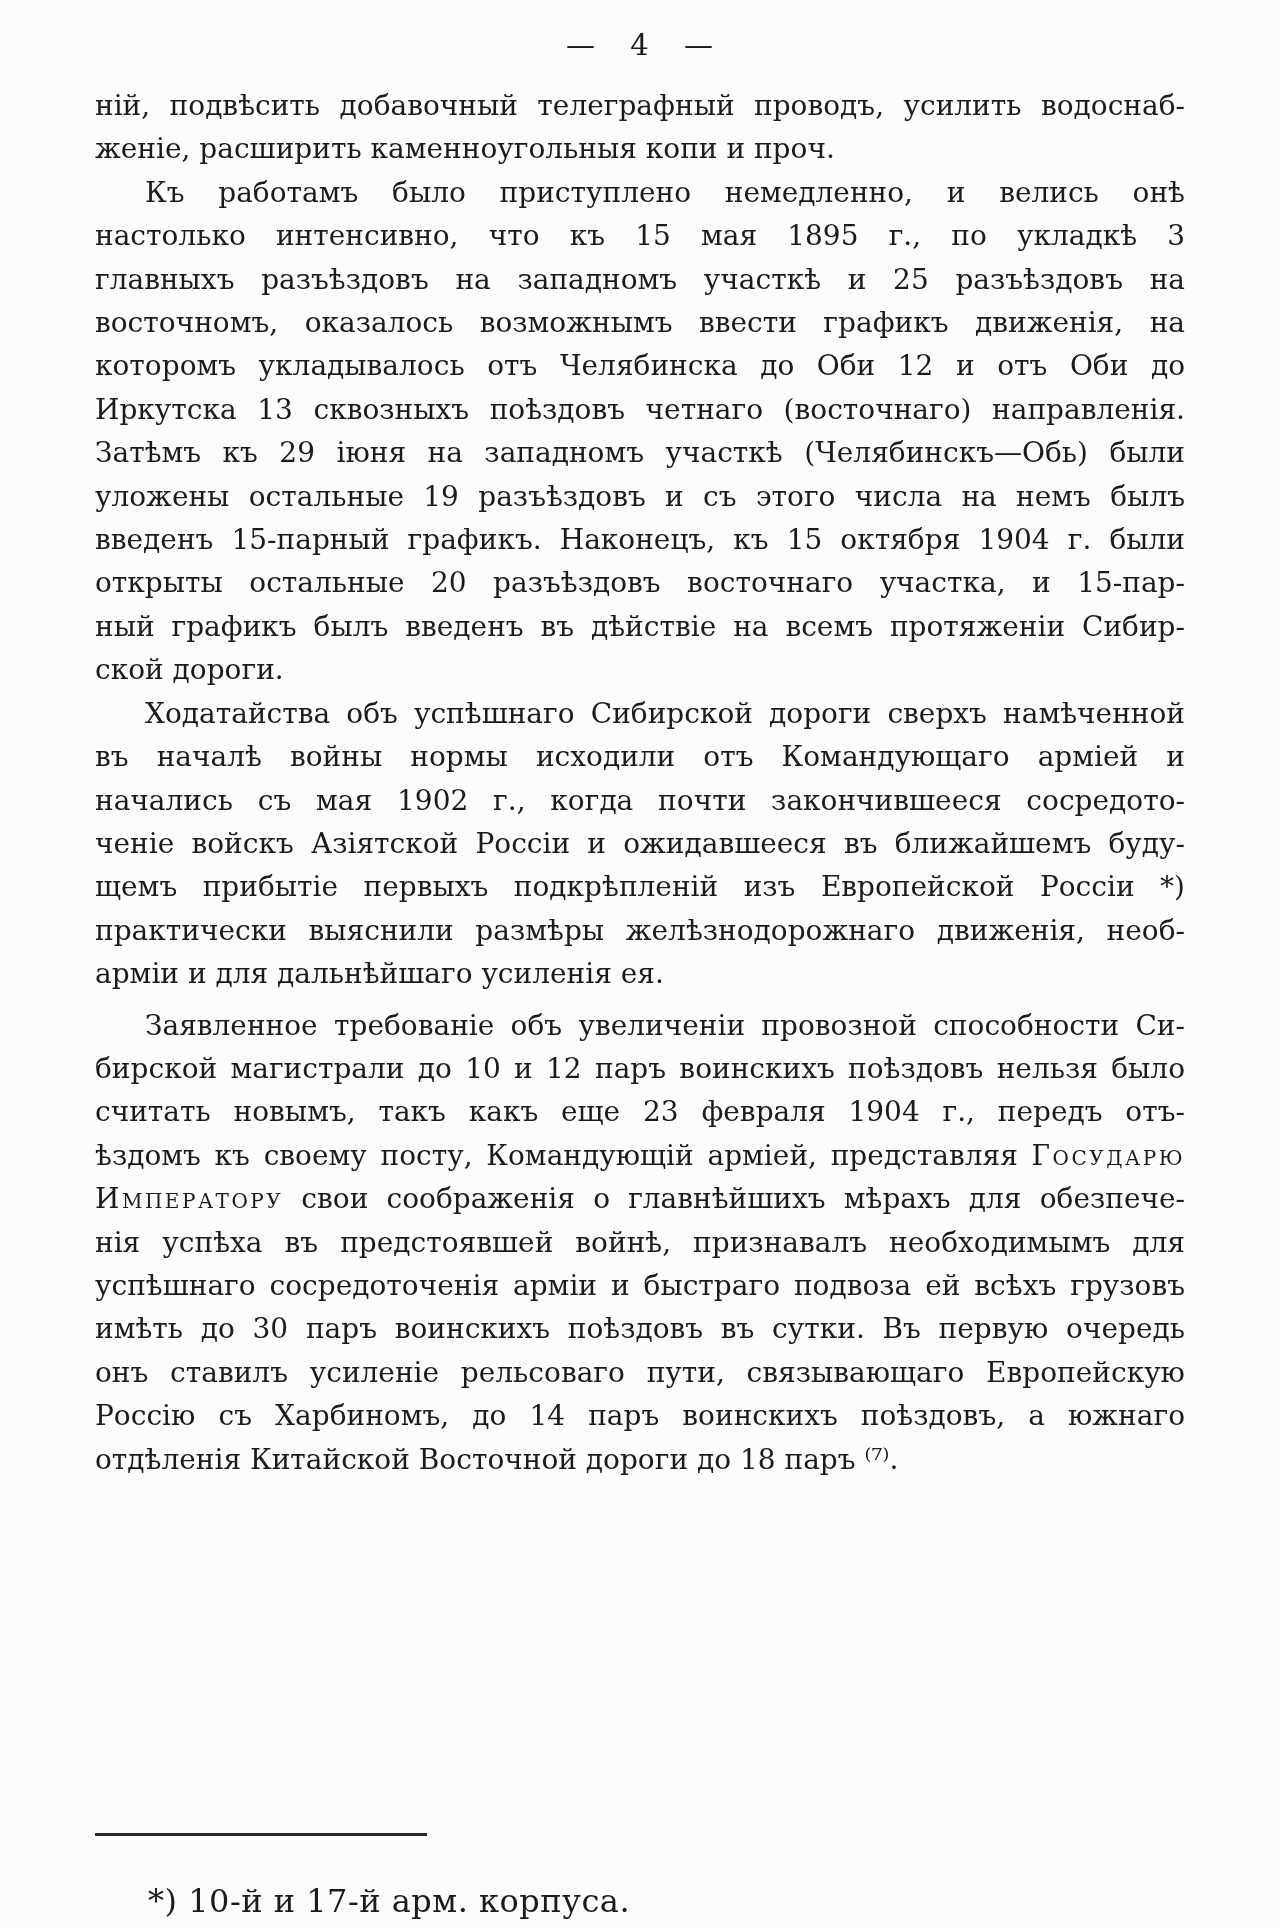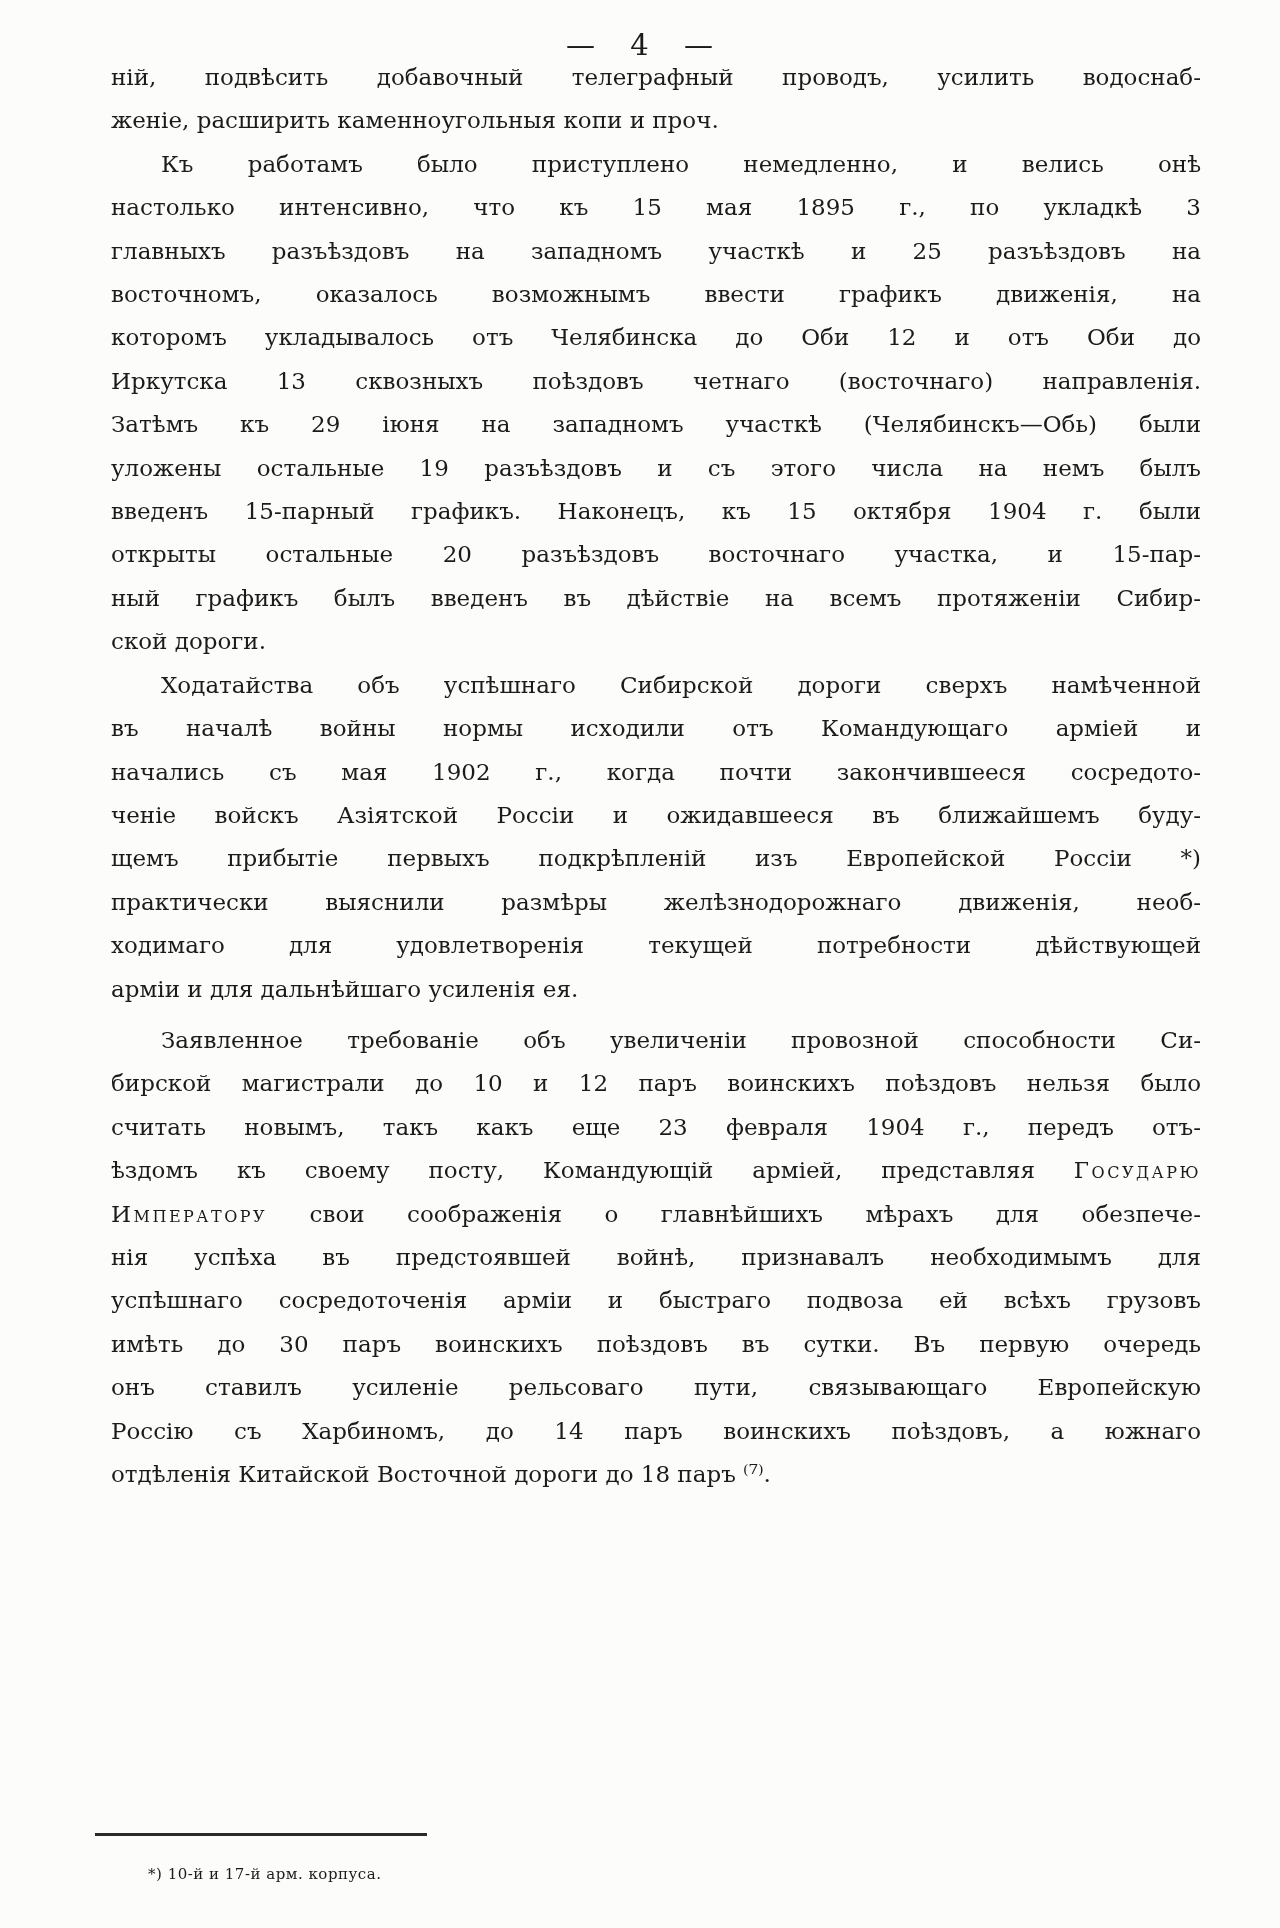--- a/index.html
+++ b/index.html
@@ -18,25 +18,24 @@
     left: 0;
     width: 100%;
     text-align: center;
     font-size: 29px;
     word-spacing: 24px;
     letter-spacing: 1px;
   }
   .textblock {
     position: absolute;
     left: 95px;
-    top: 56px;
+    top: 84px;
     width: 1090px;
-    font-size: 23px;
+    font-size: 28px;
     line-height: 43.4px;
-    margin-left: 16px;
   }
   p.para { margin: 0; padding: 0; }
   p.para.gap { margin-top: 8px; }
   .line {
     display: block;
     text-align: justify;
     text-align-last: justify;
     white-space: normal;
   }
   .line.lastline { text-align-last: left; }
@@ -50,21 +49,21 @@
     left: 95px;
     top: 1833px;
     width: 332px;
     height: 3px;
     background: #2a2a2a;
   }
   .footnote {
     position: absolute;
     left: 148px;
     top: 1850px;
-    font-size: 15px;
+    font-size: 32px;
     letter-spacing: 0.5px;
   }
 </style>
 </head>
 <body>
 
 <div class="page">
 
   <div class="pagenum">— 4 —</div>
 
@@ -92,21 +91,20 @@
 
 
 
     <p class="para indent">
       <span class="line first">Ходатайства объ успѣшнаго Сибирской дороги сверхъ намѣченной</span>
       <span class="line">въ началѣ войны нормы исходили отъ Командующаго арміей и</span>
       <span class="line">начались съ мая 1902 г., когда почти закончившееся сосредото-</span>
       <span class="line">ченіе войскъ Азіятской Россіи и ожидавшееся въ ближайшемъ буду-</span>
       <span class="line">щемъ прибытіе первыхъ подкрѣпленій изъ Европейской Россіи *)</span>
       <span class="line">практически выяснили размѣры желѣзнодорожнаго движенія, необ-</span>
-      <span class="line">ходимаго для удовлетворенія текущей потребности дѣйствующей</span>
       <span class="line lastline">арміи и для дальнѣйшаго усиленія ея.</span>
     </p>
 
     <p class="para indent gap">
       <span class="line first">Заявленное требованіе объ увеличеніи провозной способности Си-</span>
       <span class="line">бирской магистрали до 10 и 12 паръ воинскихъ поѣздовъ нельзя было</span>
       <span class="line">считать новымъ, такъ какъ еще 23 февраля 1904 г., передъ отъ-</span>
       <span class="line">
         <span>ѣздомъ къ своему посту, Командующій арміей, представляя </span><span class="sc">Государю</span>
       </span>

